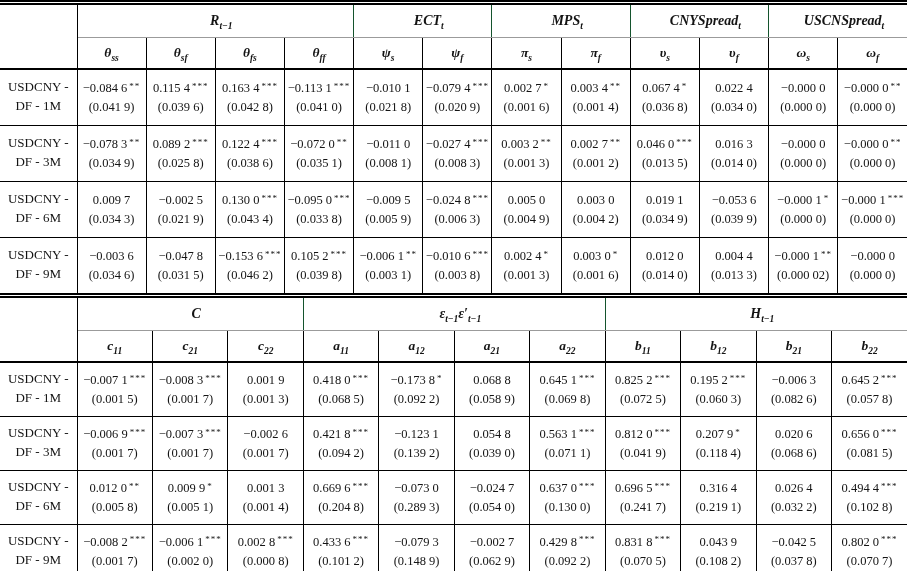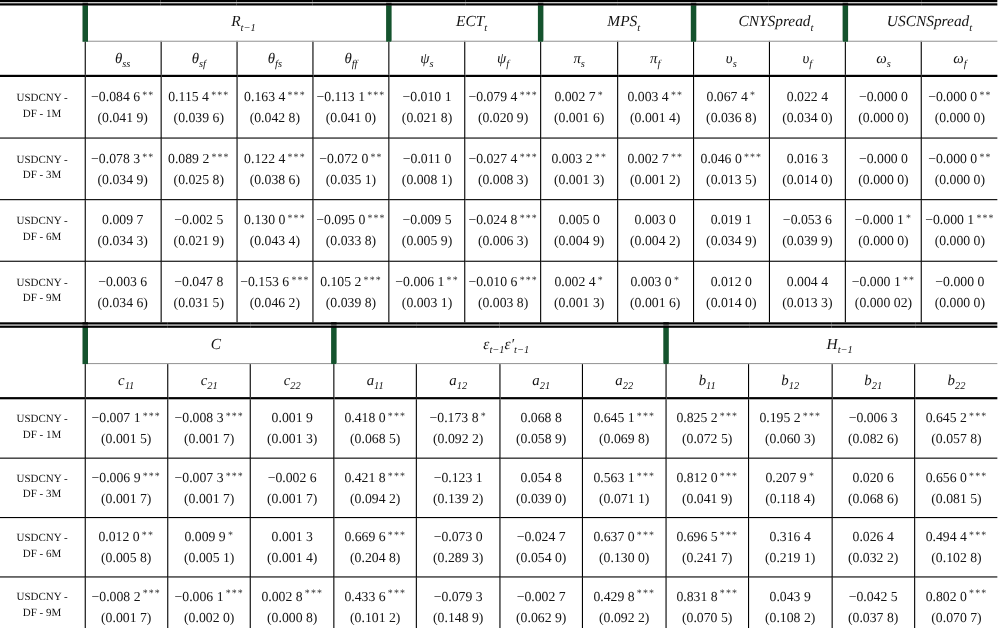--- a/index.html
+++ b/index.html
@@ -9,42 +9,42 @@
     box-sizing:border-box;overflow:hidden;
   }
   table{border-collapse:collapse;table-layout:fixed;width:907px;}
   #t1{border-top:5px double #000;}
   #t2{border-top:5px double #000;border-bottom:2px solid #000;}
   th,td{text-align:center;vertical-align:middle;padding:1px 1px;font-weight:normal;}
   col.stubcol{width:77px;}
 
   
   thead .grp{
-    font-weight:normal;font-style:italic;font-size:14px;
-    border-left:5px solid #14532d;border-bottom:1px solid #9b9b9b;
+    font-weight:bold;font-style:italic;font-size:14px;
+    border-left:1px solid #14532d;border-bottom:1px solid #9b9b9b;
     height:30px;
     padding-left:13px;
   }
   thead .grp:last-child{border-right:none;}
   thead .sub{
-    font-weight:normal;font-style:italic;font-size:13.5px;
+    font-weight:bold;font-style:italic;font-size:13.5px;
     border:1px solid #000;border-top:none;border-bottom:2px solid #000;
     height:28px;
     margin-left:24px;
   }
   thead .sub:last-child{border-right:none;}
   thead .stubhead{
     border-right:1px solid #000;border-bottom:2px solid #000;
   }
   sub{font-size:9.5px;line-height:0;}
 
   
   tbody th.rowlabel{
     border:1px solid #000;border-left:none;
-    font-size:10px;line-height:1.45;
+    font-size:13px;line-height:1.45;
   }
   tbody td.cell{
     border:1px solid #000;font-size:12.5px;
   }
   tbody td.cell:last-child{border-right:none;}
   #t1 tbody tr{height:56px;}
   #t2 tbody tr{height:54px;}
   #t1 tbody tr:last-child th,#t1 tbody tr:last-child td{border-bottom:none;}
   #t2 tbody tr:last-child th,#t2 tbody tr:last-child td{border-bottom:none;}
 

